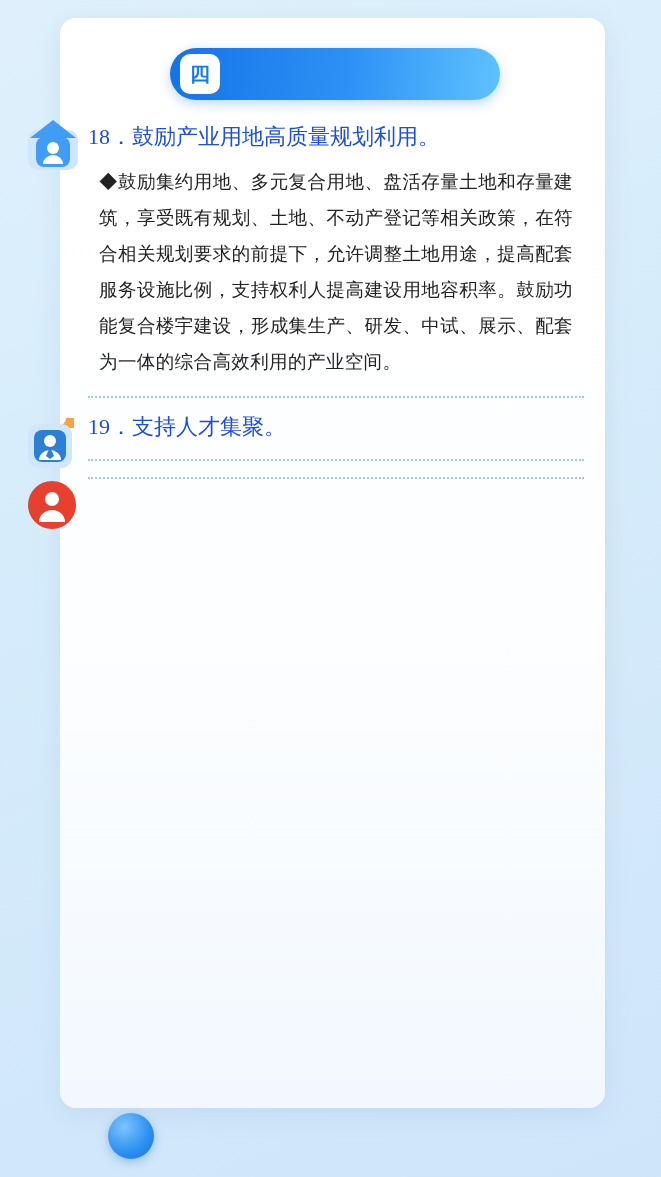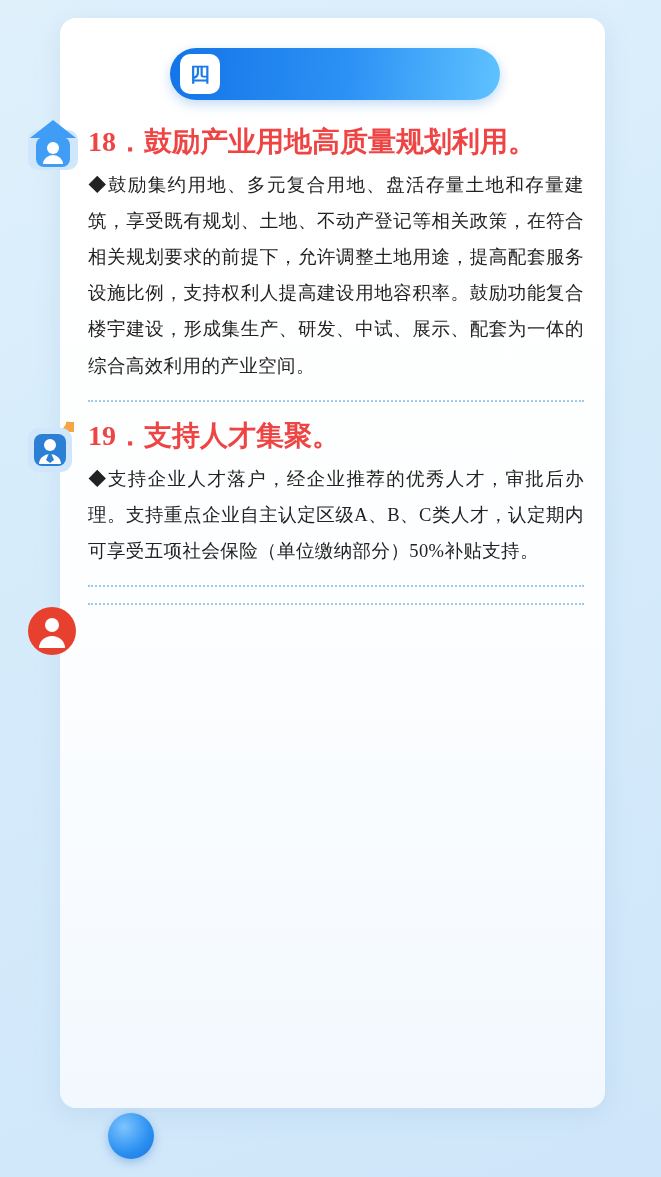--- a/index.html
+++ b/index.html
@@ -74,32 +74,32 @@
     position: absolute;
     left: 88px;
     top: 118px;
     width: 496px;
   }
   .section {
     position: relative;
     margin-bottom: 0px;
   }
   .sec-title {
-    font-size: 28px;
-    font-weight: bold;
-    color: #ef4444;
+    font-size: 22px;
+    font-weight: normal;
+    color: #1d4ed8;
     margin: 0 0 6px 0;
     font-family: "Liberation Serif", serif;
     line-height: 1.4;
   }
   .para {
     font-size: 18.5px;
     line-height: 1.95;
     color: #222222;
-    margin: 0;
+    margin: 11px;
     text-align: justify;
     font-family: "Liberation Serif", serif;
     letter-spacing: 0.4px;
   }
   .divider {
     border: none;
     border-top: 2px dotted #8fc0ea;
     margin: 16px 0 14px 0;
     height: 0;
     opacity: 0.85;
@@ -161,21 +161,20 @@
           <path d="M40 2 l8 0 0 10 -8 0 z" fill="#f6a545"></path>
           <path d="M36 10 l12 0 -6 -9 z" fill="#f6a545"></path>
           <rect x="2" y="8" width="44" height="44" rx="11" fill="#cfe6fb"></rect>
           <rect x="8" y="14" width="32" height="32" rx="8" fill="#2b7fd4"></rect>
           <circle cx="24" cy="25" r="6" fill="#ffffff"></circle>
           <path d="M13 44 a11 10 0 0 1 22 0 z" fill="#ffffff"></path>
           <path d="M24 31 l4 9 -4 3 -4 -3 z" fill="#2b7fd4"></path>
         </svg>
       </div>
       <h2 class="sec-title">19．支持人才集聚。</h2>
-      <p class="para">◆支持企业人才落户，经企业推荐的优秀人才，审批后办理。支持重点企业自主认定区级A、B、C类人才，认定期内可享受五项社会保险（单位缴纳部分）50%补贴支持。</p>
       <hr class="divider">
     </div>
 
 
 
     <div class="section">
       <div class="badge" style="top:0px;">
         <svg width="54" height="54" viewBox="0 0 54 54">
           <circle cx="26" cy="28" r="24" fill="#e8402e"></circle>
           <circle cx="26" cy="22" r="7" fill="#ffffff"></circle>

